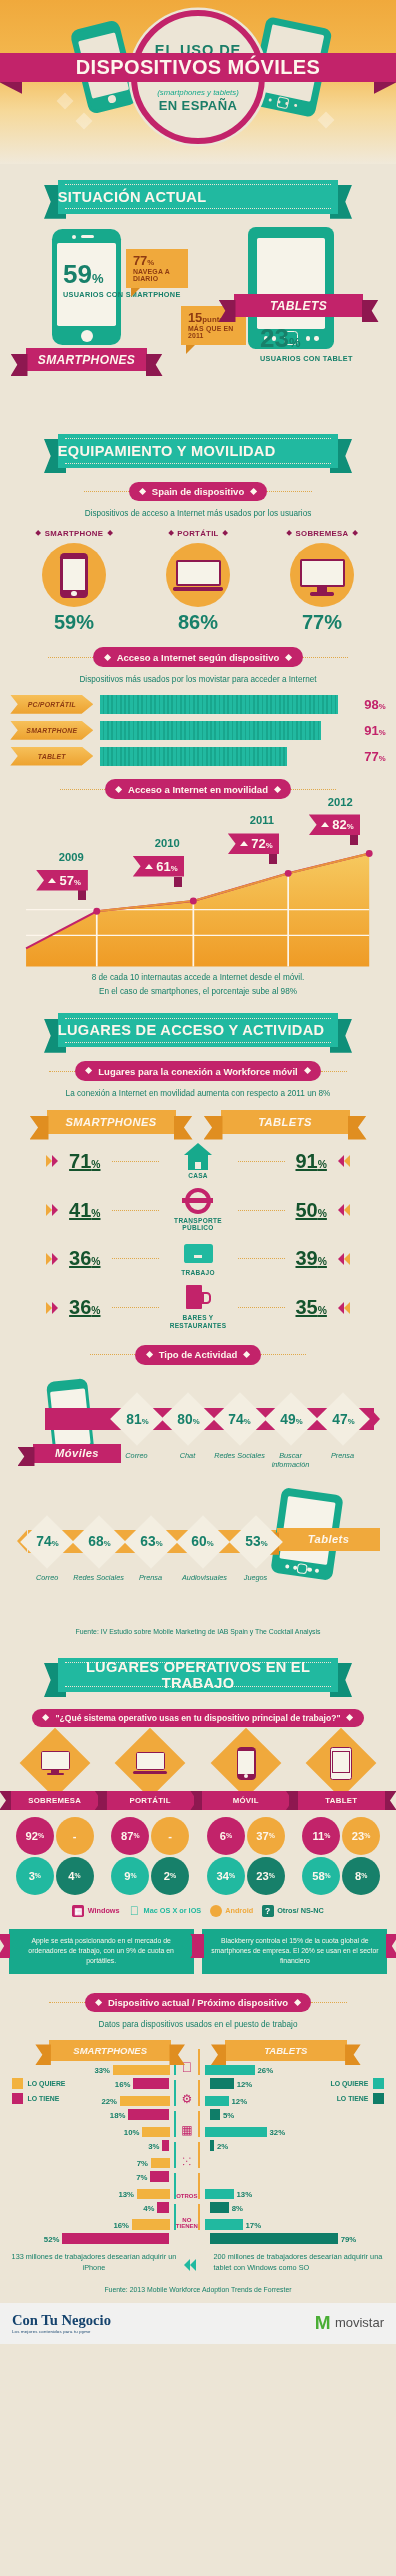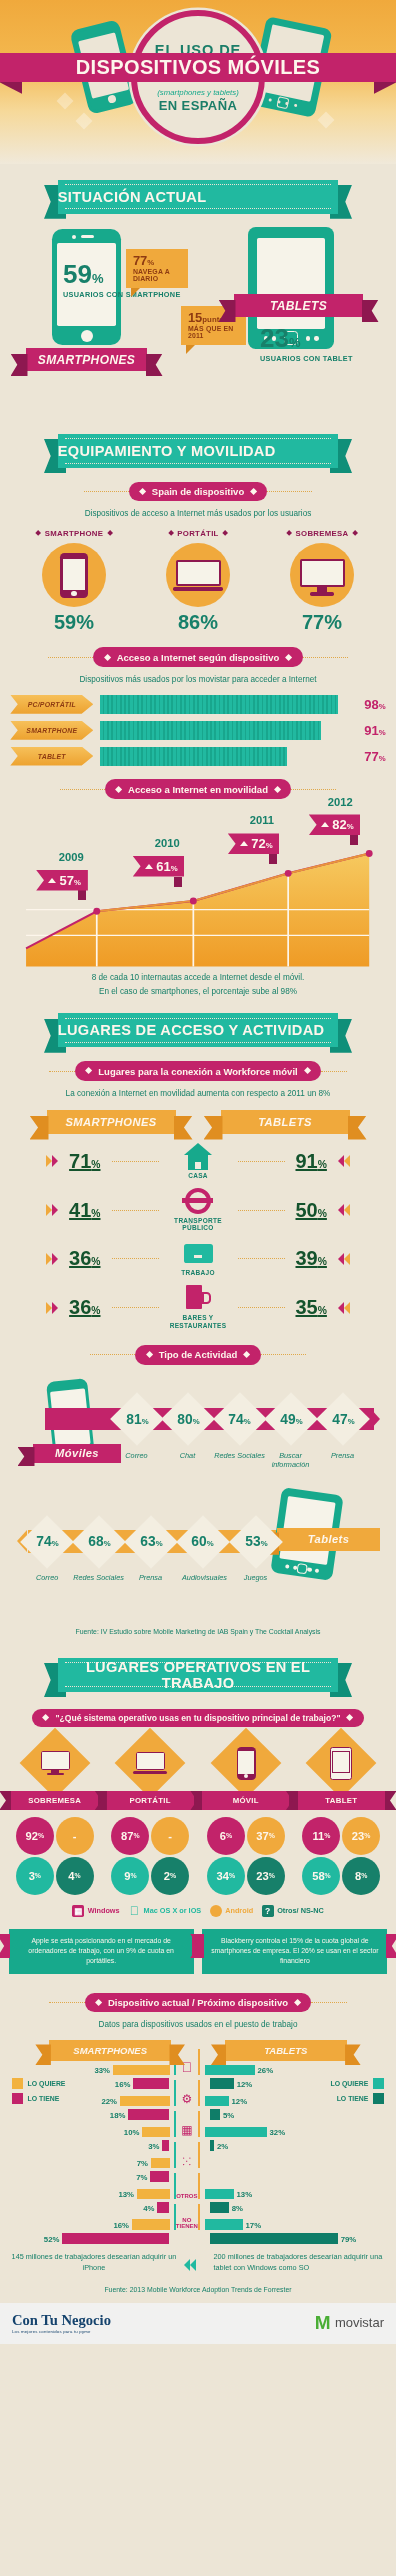--- a/index.html
+++ b/index.html
@@ -1033,21 +1033,21 @@
           <span class="fdiv" style="height:26px;margin-left:4.3px"></span>
           <span class="ficon" style="color:#c2236a;font-size:6px;font-weight:bold;line-height:1.1;text-align:center">NO TIENEN</span>
         </div>
         <div class="fbarline" style="justify-content:flex-end">
           <span class="pc">52%</span>
           <span class="fbar" style="width:107px;background:#c2236a;margin-left:2.6px;margin-right:29px"></span>
         </div>
       </div>
 
       <div class="fnote" style="text-align:center;padding-right:17px;position:relative">
-        <span>145 millones de trabajadores desearían adquirir un iPhone</span>
+        <span>133 millones de trabajadores desearían adquirir un iPhone</span>
         <span class="chev" style="position:absolute;right:1.7px;top:6.9px">
             <i class="r1" style="border-right-color:#21b9a0"></i>
             <i class="r2" style="border-right-color:#21b9a0"></i>
           </span>
       </div>
     </div>
 
     <div class="fincol">
       <div class="finlegend" style="align-items:flex-end;margin-right:5.2px">
         <div class="finlg">

